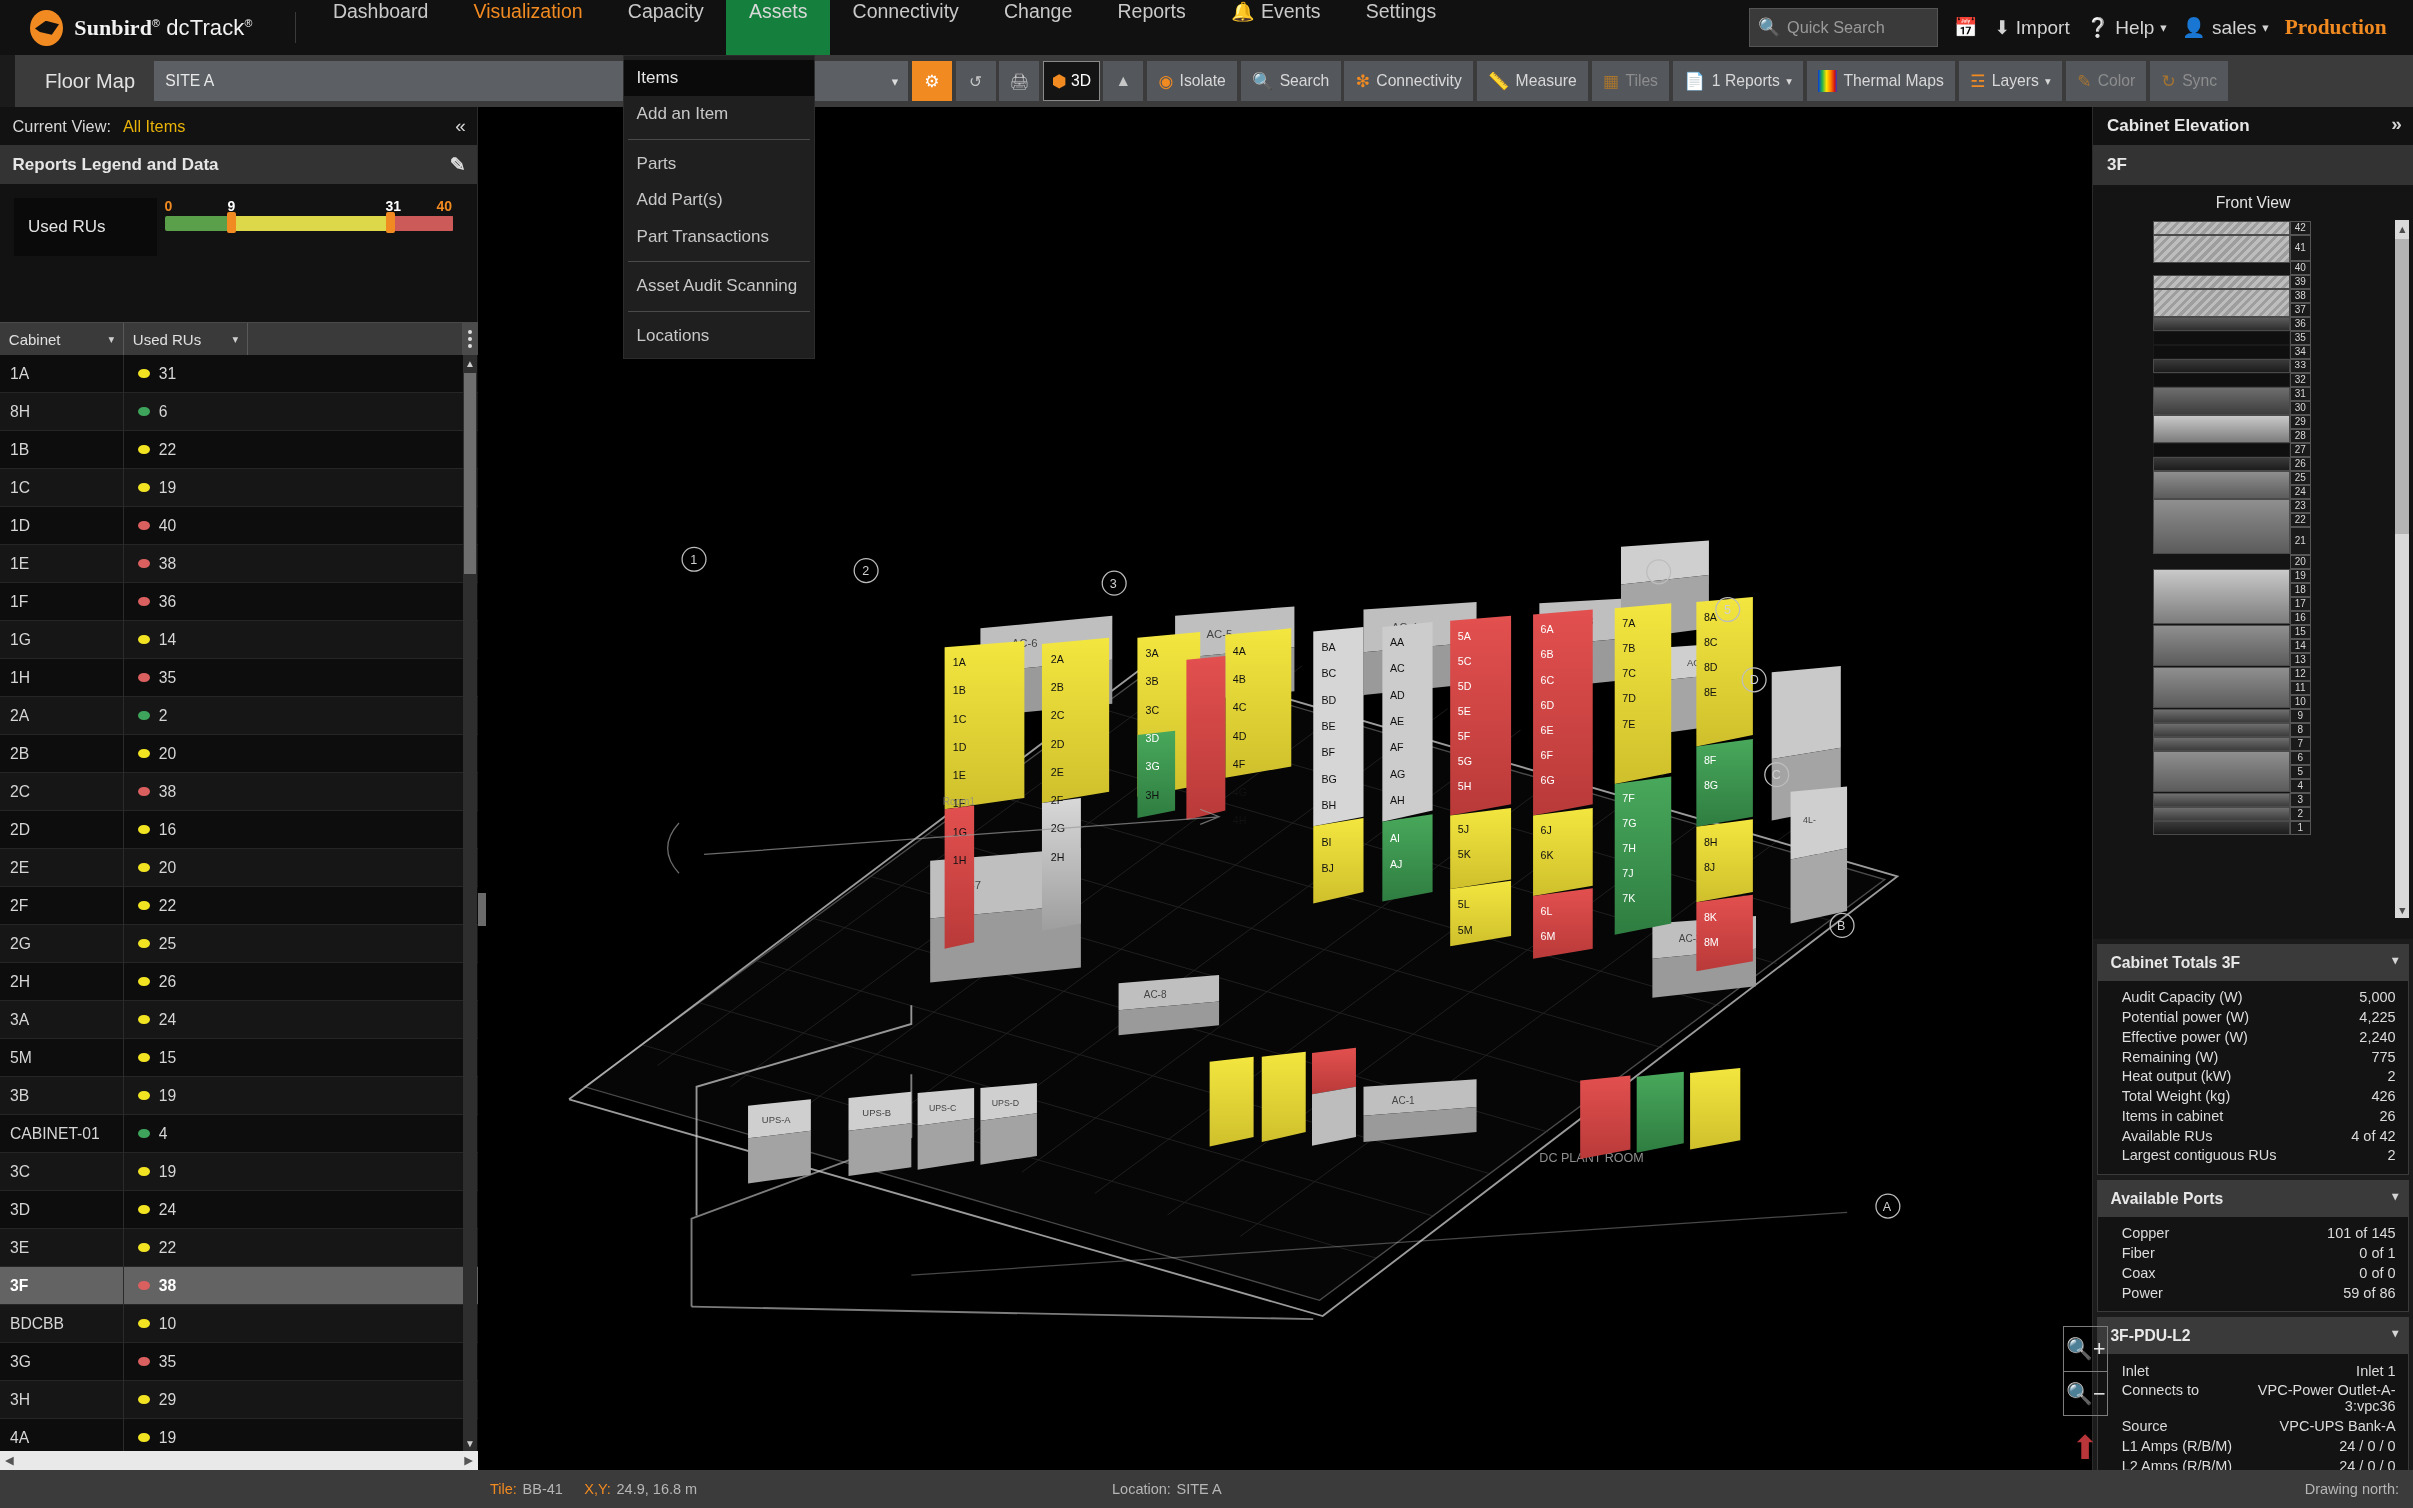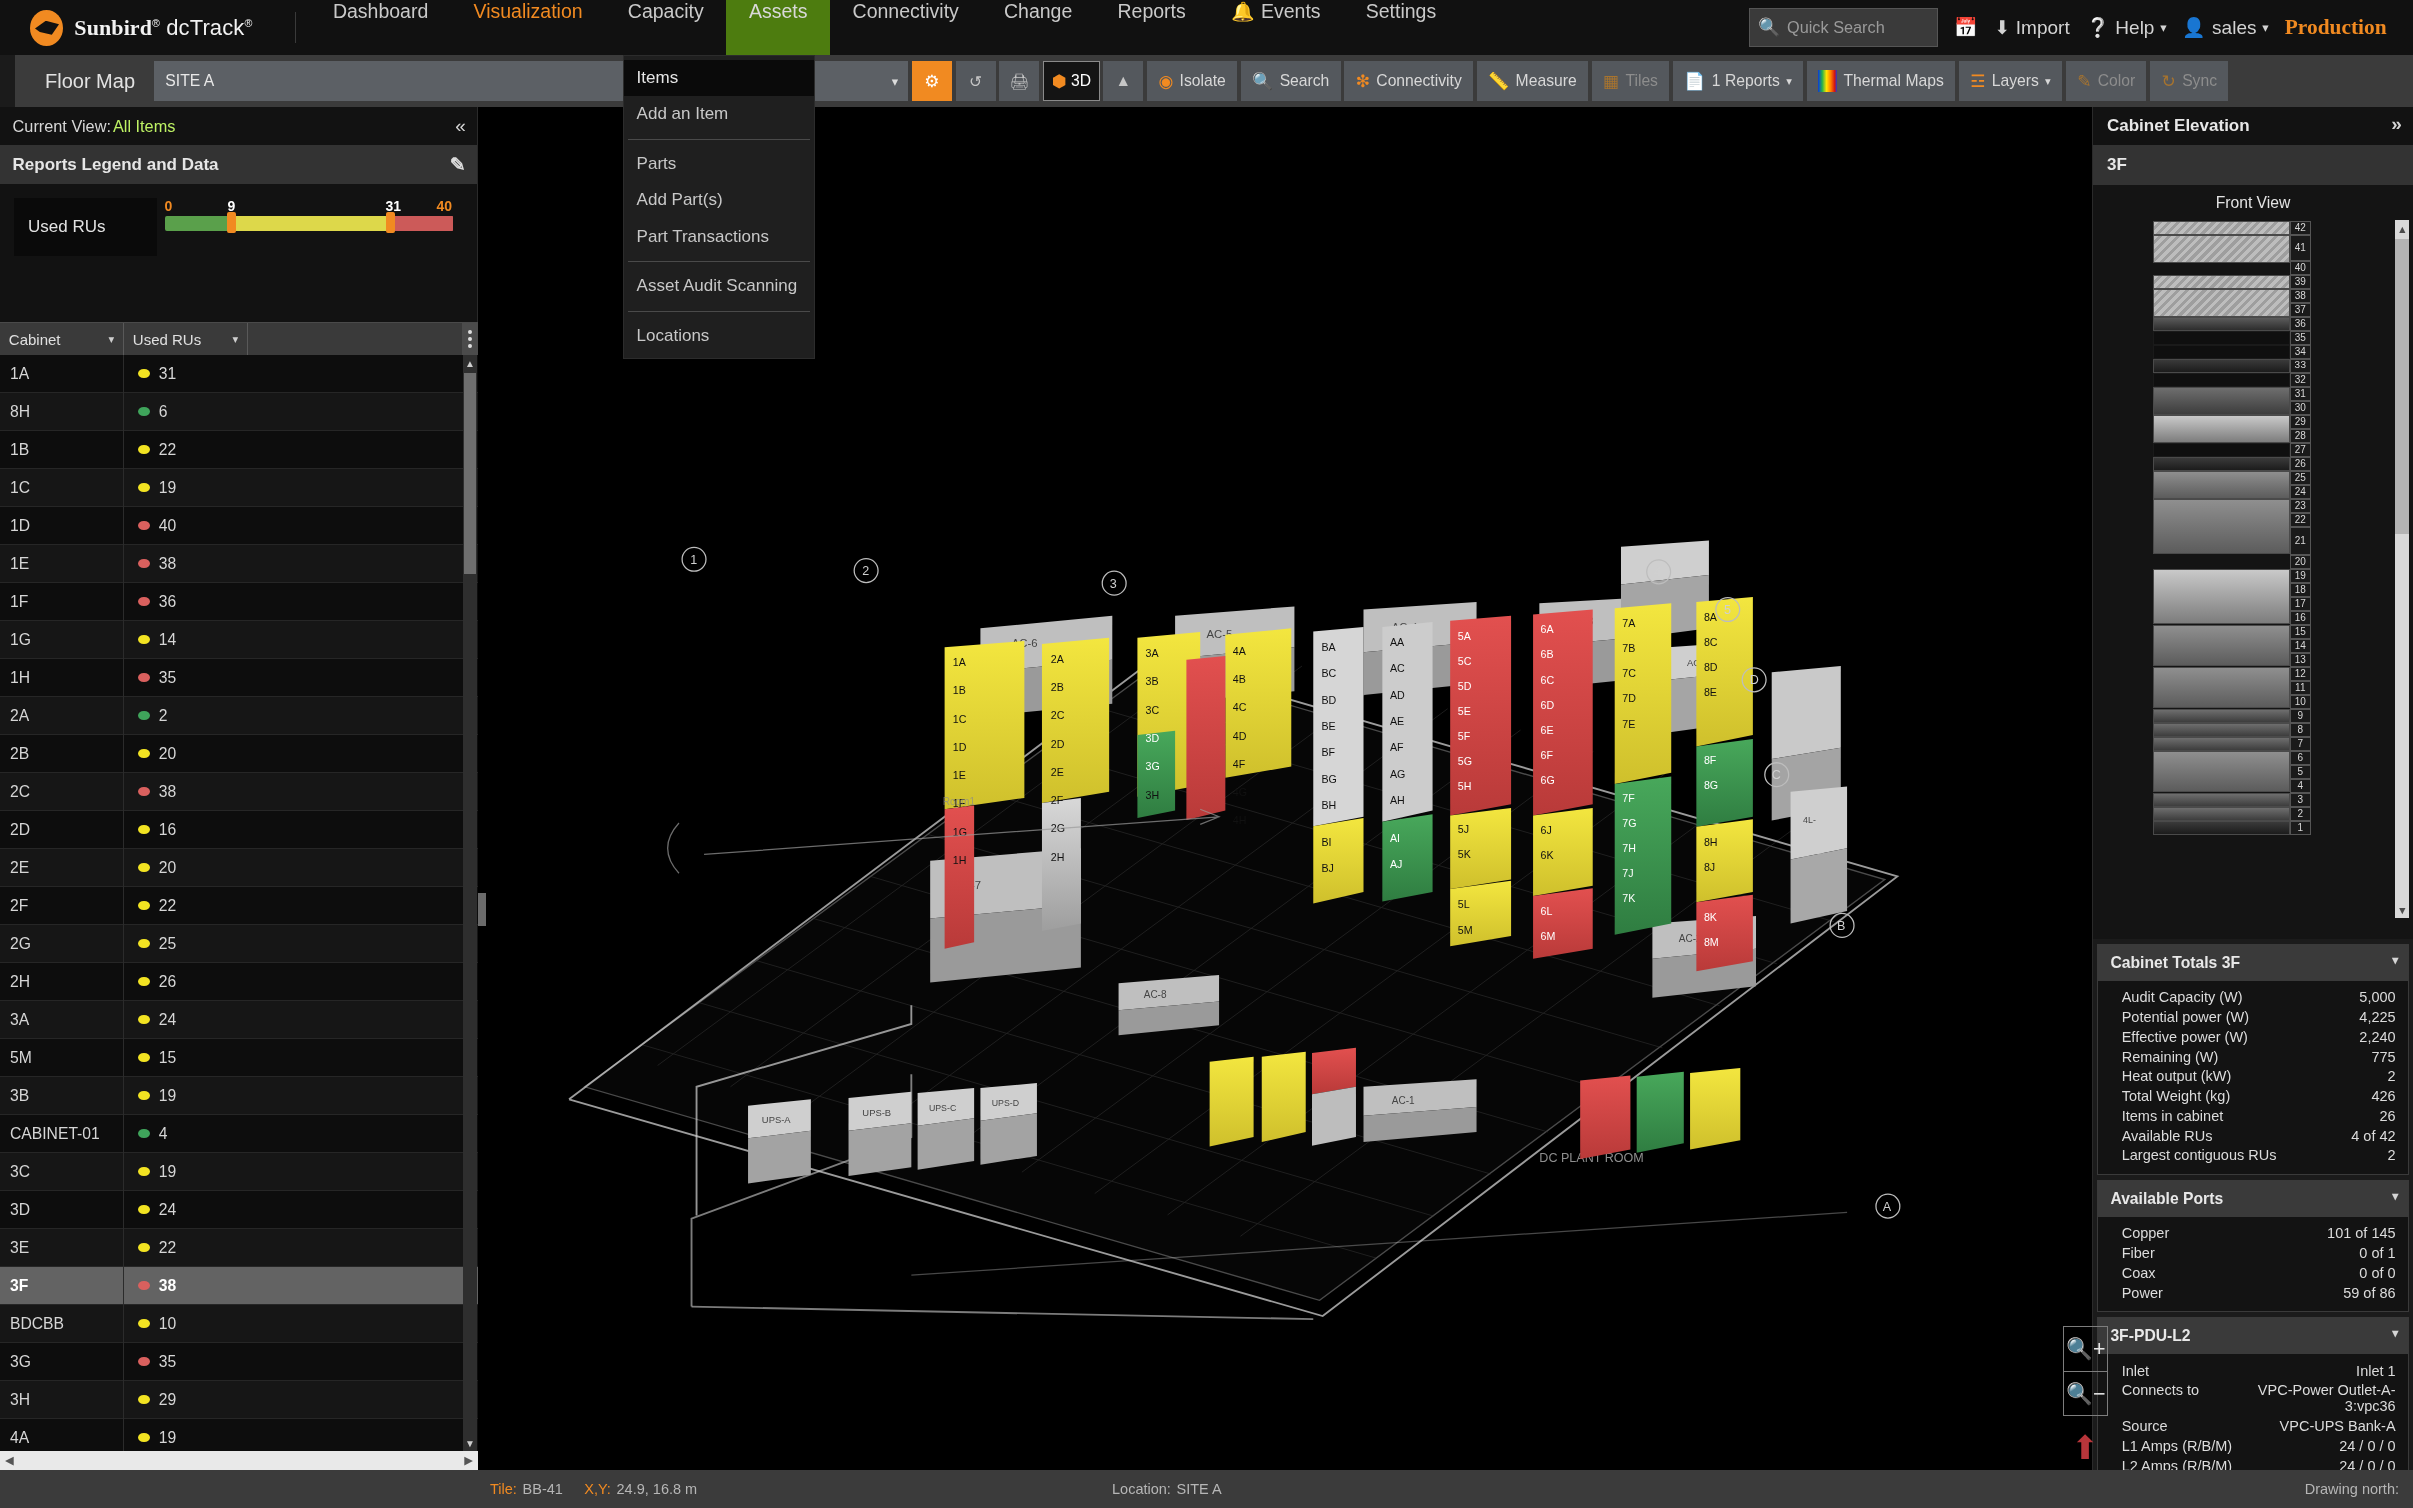--- a/index.html
+++ b/index.html
@@ -30,21 +30,21 @@
   #brand-text { font-size: 22px; color: #f2f2f2; letter-spacing: 0.1px; white-space: nowrap;}
   #brand-text .b { font-weight: bold; font-family: "Liberation Serif", serif; }
   #brand-text .sup { font-size: 10.7px; vertical-align: super; }
   #navsep { width: 1.3px; height: 31px; background: #3a3a3a; margin-right: 14px; }
   #navitems { display: flex; align-items: stretch; height: 55px; }
   .navitem {
     display: flex; align-items: flex-start; padding: 0 22.6px; height: 61px;
     font-size: 19.5px; color: #c9c9c9; white-space: nowrap; cursor: pointer;
   }
   .navitem.active { color: #f18a21; box-shadow: inset 0 -3.1px 0 #f18a21; }
-  .navitem.open { background: #4d7c0f; color: #d9d9d9; }
+  .navitem.open { background: #15803d; color: #d9d9d9; }
   .bell { color: #ef3b42; font-size: 19px; margin-right: 6.3px; }
   #navright {
     margin-left: auto; display: flex; align-items: center; padding-right: 22.6px; gap: 16.3px;
   }
   #quicksearch {
     width: 189px; height: 39px; background: #3a3a3a; border: 0.6px solid #555;
     display: flex; align-items: center; padding: 0 8.8px; gap: 6.3px;
   }
   #quicksearch .ph { font-size: 16.3px; color: #9a9a9a; }
   .topicon { font-size: 19px; color: #d3d3d3; display: flex; align-items: center; gap: 5.7px; cursor: pointer;}
@@ -90,21 +90,21 @@
 
   
   #left {
     position: absolute; left: 0; top: 107px; width: 478px; bottom: 38px;
     background: #121212; border-right: 0.6px solid #2a2a2a;
   }
   #curview {
     height: 38px; display: flex; align-items: center; padding: 0 12.6px;
     font-size: 16.3px; color: #d7d7d7; background: #121212; position: relative;
   }
-  #curview .val { color: #bef264; margin-left: 2px; }
+  #curview .val { color: #eab308; margin-left: 12px; }
   #collapse-left { position: absolute; right: 11.3px; top: 7.5px; font-size: 19px; color: #d5d5d5; cursor: pointer;}
   #reports-header {
     height: 39px; background: #333333; display: flex; align-items: center;
     padding: 0 12.6px; font-size: 17px; font-weight: bold; color: #e6e6e6; position: relative;
   }
   #edit-report { position: absolute; right: 11.3px; top: 7.5px; font-size: 19px; color: #dcdcdc; cursor: pointer;}
   #legend-area { height: 101px; background: #121212; position: relative; padding: 14px 0 0 0; }
   #legend-row { display: flex; align-items: flex-start; }
   #legend-name {
     margin-left: 14px; width: 143px; height: 58px; background: #0a0a0a;

